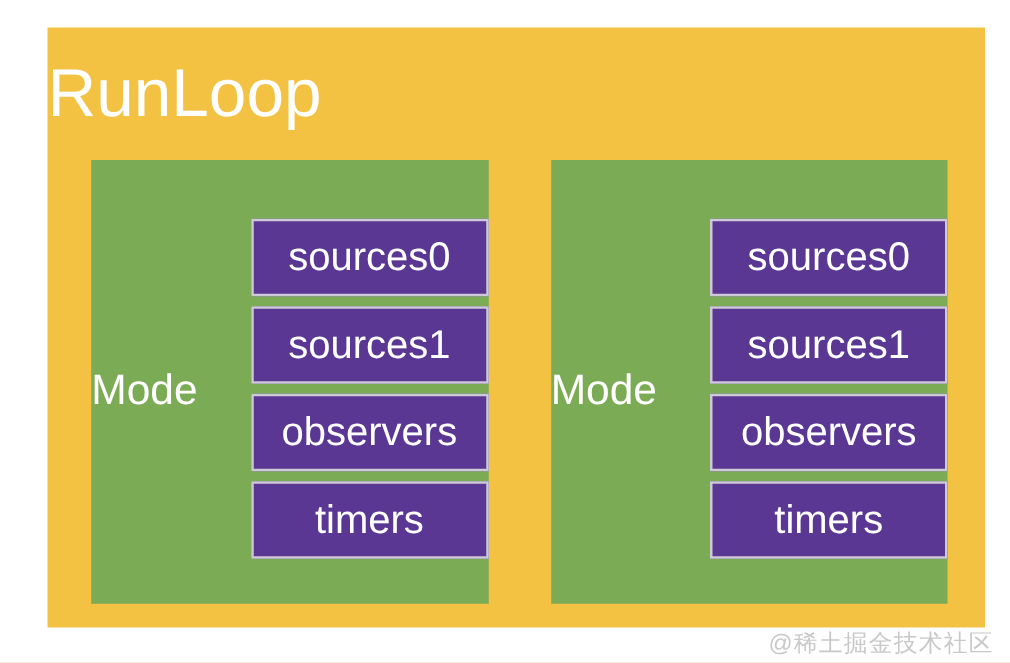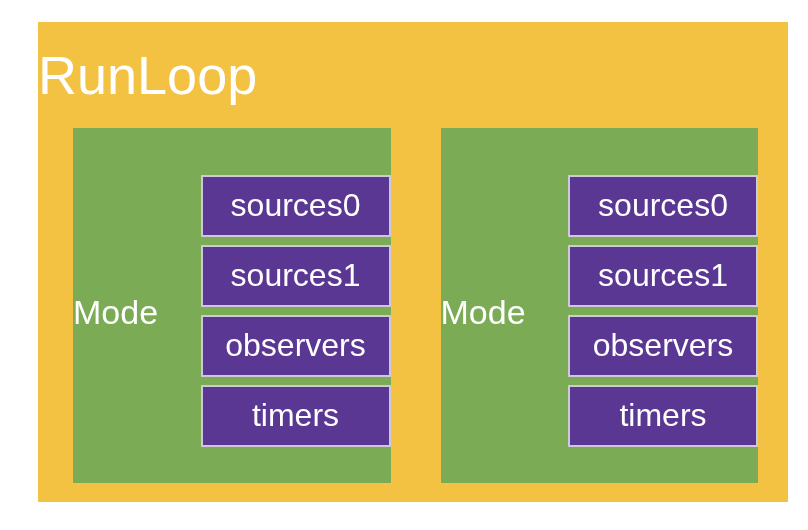--- a/index.html
+++ b/index.html
@@ -111,14 +111,15 @@
           <div class="mode-item">sources0</div>
           <div class="mode-item">sources1</div>
           <div class="mode-item">observers</div>
           <div class="mode-item">timers</div>
         </div>
       </div>
 
     </div>
   </div>
 
+  <div class="watermark">@稀土掘金技术社区</div>
 
 </div>
 
 </body></html>

